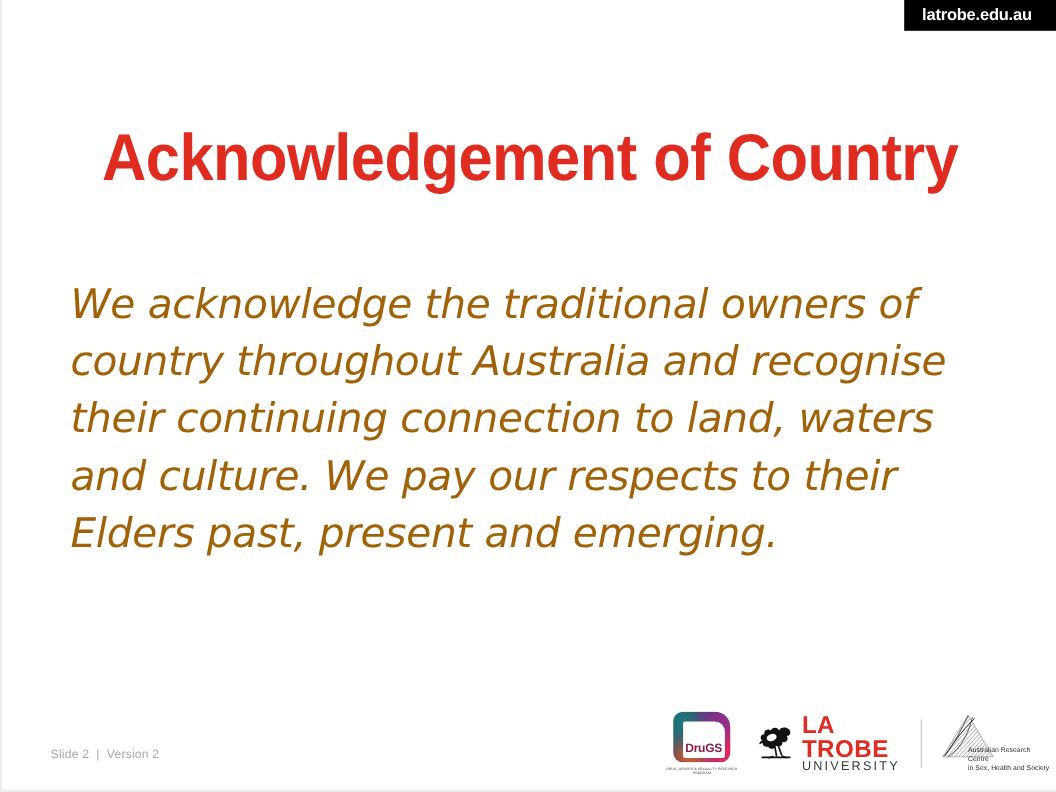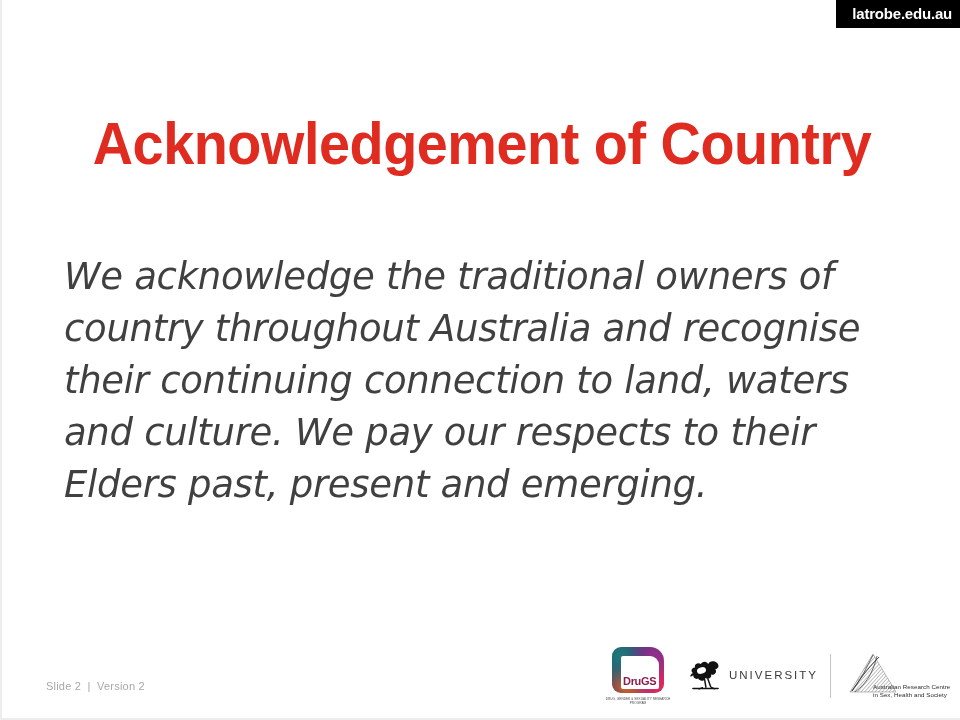--- a/index.html
+++ b/index.html
@@ -25,21 +25,21 @@
   #url-tab {
     position: absolute;
     top: 0;
     right: 0;
     background: #000000;
     color: #ffffff;
     font-family: "Liberation Sans", sans-serif;
     font-weight: bold;
     font-size: 15px;
     letter-spacing: -0.2px;
-    padding: 6px 8px 7px 16px;
+    padding: 6px 22px 7px 16px;
     line-height: 1;
   }
 
   
   #title {
     position: absolute;
     top: 72px;
     left: 0;
     width: 960px;
     text-align: center;
@@ -52,21 +52,21 @@
     transform: scaleX(0.93);
     transform-origin: center top;
   }
 
   
   #body-text {
     position: absolute;
     top: 214px;
     left: 62px;
     width: 840px;
-    color: #404040;
+    color: #a16207;
     font-family: "DejaVu Sans", sans-serif;
     font-style: italic;
     font-size: 37px;
     line-height: 52px;
     letter-spacing: -0.3px;
   }
 
   
   #footer-meta {
     position: absolute;
@@ -223,20 +223,21 @@
     <div id="latrobe-logo">
       <svg class="magpie-icon" viewBox="0 0 34 36">
         <path d="M21.5 4.2c2.6-1.4 5.6-1.2 7.6 0.7 1.3 1.2 1.7 2.7 1.2 4.1-0.5 1.3-1.7 2-3.1 2.1 0.9 1.1 1.1 2.4 0.5 3.6-0.8 1.6-2.7 2.3-4.6 1.9 0.4 1.2 0.1 2.4-0.9 3.2-1.3 1.1-3.3 1.1-4.9 0.1-0.2 1.4-1.2 2.5-2.7 2.8-1.8 0.4-3.6-0.5-4.4-2.1-1.5 0.6-3.1 0.3-4.1-0.8-1.1-1.2-1.1-2.9-0.1-4.2-1.5-0.4-2.5-1.6-2.5-3 0-1.7 1.4-3 3.3-3.1 0.1 0 0.2 0 0.3 0-0.6-1.3-0.2-2.7 1-3.6 1.4-1 3.4-0.9 4.8 0.2 0.5-1.5 2-2.5 3.8-2.4 1.6 0.1 2.9 1 3.4 2.3z" fill="#111111"></path>
         <ellipse cx="13.5" cy="12.5" rx="4.6" ry="3.2" fill="#ffffff" transform="rotate(-18 13.5 12.5)"></ellipse>
         <path d="M6.5 14.6c-1.9 0.4-3.4 1.5-4.2 3.1-0.3 0.6 0.4 1.1 0.9 0.7 1-0.8 2.1-1.3 3.4-1.5z" fill="#111111"></path>
         <path d="M16.6 21.4l1.3 7.8M19.9 21.0l2.6 7.2" stroke="#111111" stroke-width="1.5" stroke-linecap="round" fill="none"></path>
         <path d="M5 30.5 L30 30.5" stroke="#111111" stroke-width="1.6" stroke-linecap="round" fill="none"></path>
         <path d="M14.5 29.6l-3.4 1.4M23 29.2l3.4 1.6" stroke="#111111" stroke-width="1.3" stroke-linecap="round" fill="none"></path>
       </svg>
       <div class="latrobe-words">
+        <span class="lt-main">LA TROBE</span>
         <span class="lt-sub">UNIVERSITY</span>
       </div>
     </div>
 
     <div id="logo-divider"></div>
 
     <div id="arcshs-logo">
       <svg class="arcshs-mark" viewBox="0 0 104 42">
         <defs>
           <pattern id="hatch" width="2.6" height="2.6" patternUnits="userSpaceOnUse" patternTransform="rotate(42)">

